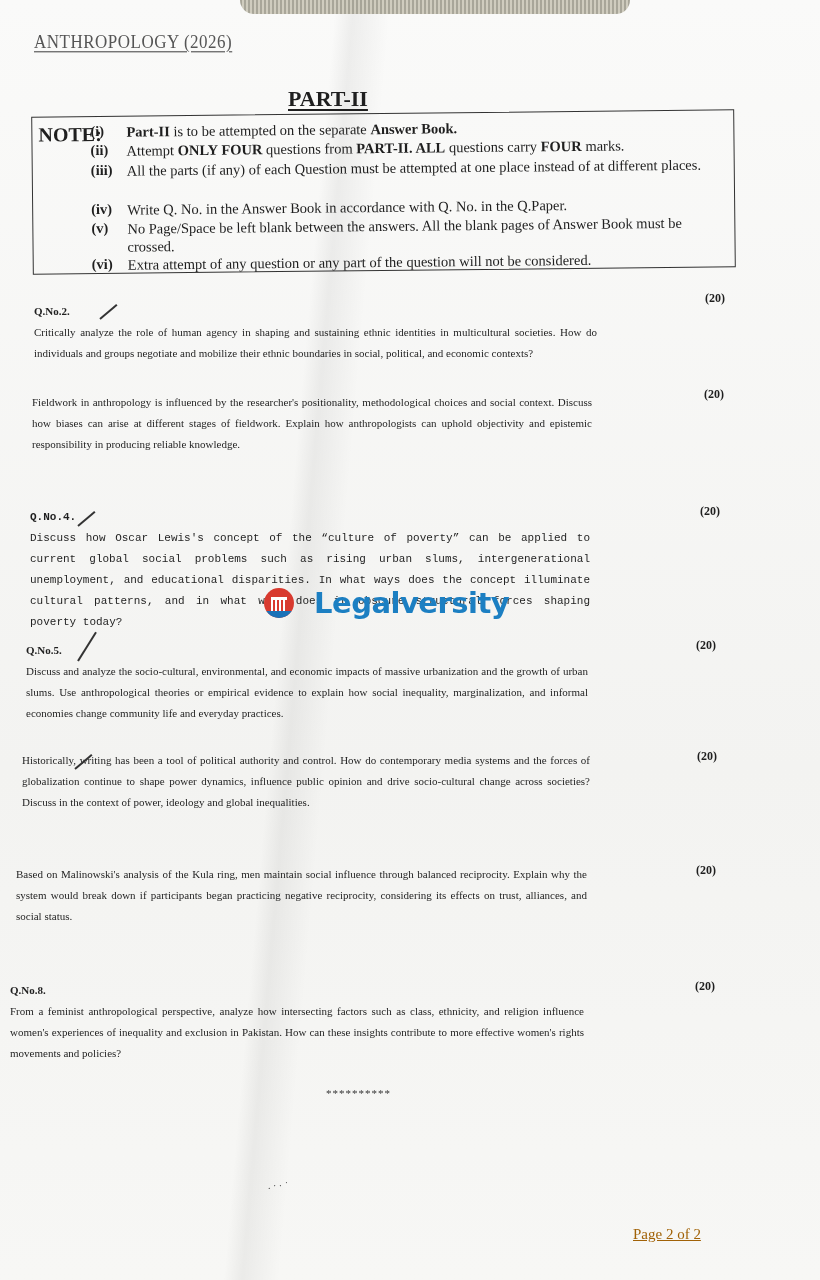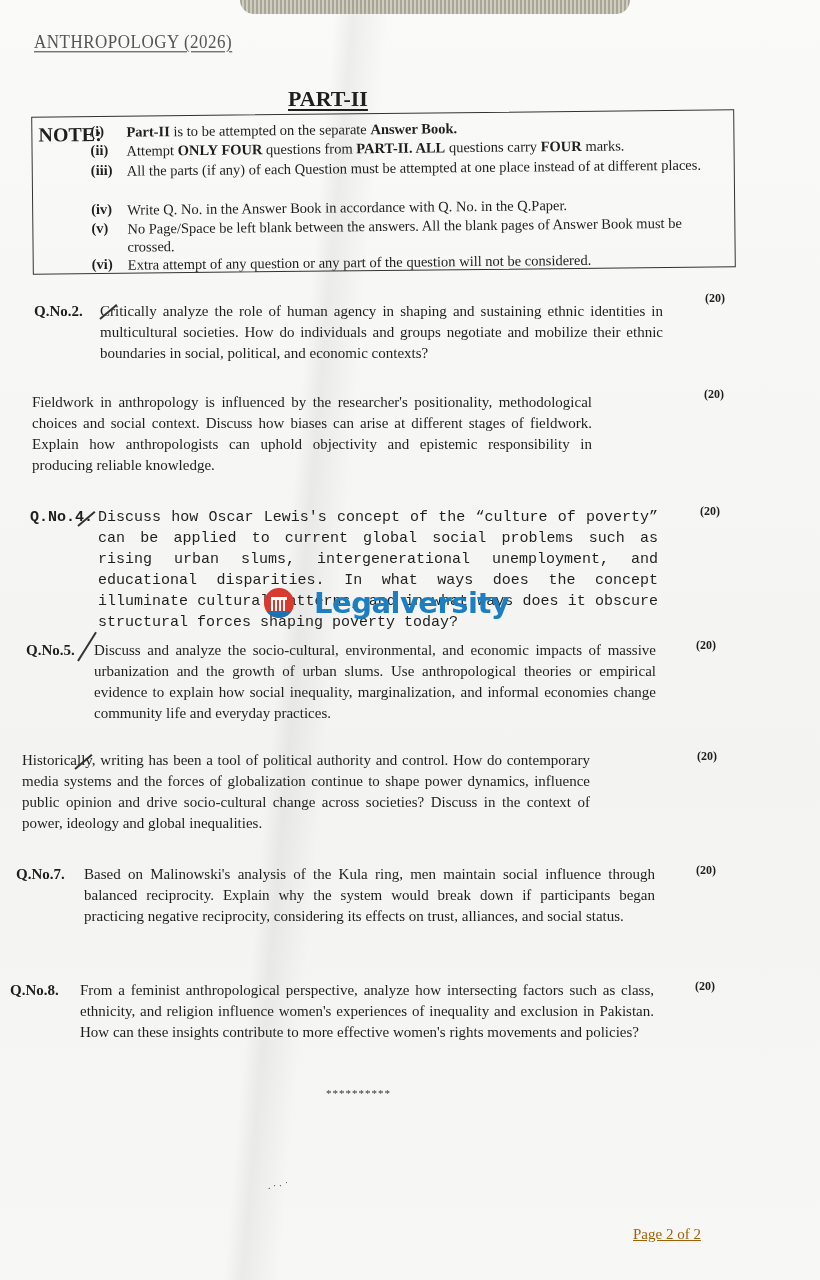--- a/index.html
+++ b/index.html
@@ -38,21 +38,21 @@
     transform: rotate(-0.6deg);
     box-sizing: border-box;
     font-size: 14.5px;
   }
   .note-label { position: absolute; left: 6px; top: 6px; font-weight: bold; font-size: 20px; }
   .note-item { position: absolute; left: 58px; display: flex; }
   .note-num { width: 36px; font-weight: bold; }
   .note-text { width: 600px; line-height: 18px; }
   .note-text b { font-weight: bold; }
   .question {
-    position: absolute; display: flex; font-size: 15px; line-height: 21px;
+    position: absolute; display: flex; font-size: 11px; line-height: 21px; flex-direction: column;
   }
   .q-num { font-weight: bold; white-space: nowrap; }
   .q-text { text-align: justify; }
   .q-marks { position: absolute; font-weight: bold; font-size: 12px; }
   .tick {
     position: absolute; width: 22px; height: 2px; background: #333;
     transform: rotate(-40deg); transform-origin: left center;
   }
   .watermark {
     position: absolute; left: 264px; top: 586px;
@@ -150,21 +150,20 @@
 <div class="q-marks" style="left:696px; top:638px;">(20)</div>
 <div class="tick" style="left:78px; top:660px; width:34px; transform:rotate(-58deg);"></div>
 
 <div class="question" style="left:22px; top:750px;">
   <span class="q-text" style="width:568px">Historically, writing has been a tool of political authority and control. How do contemporary media systems and the forces of globalization continue to shape power dynamics, influence public opinion and drive socio-cultural change across societies? Discuss in the context of power, ideology and global inequalities.</span>
 </div>
 <div class="q-marks" style="left:697px; top:749px;">(20)</div>
 <div class="tick" style="left:75px; top:768px;"></div>
 
 <div class="question" style="left:16px; top:864px;">
-  <span class="q-num" style="width:68px">Q.No.7.</span>
   <span class="q-text" style="width:571px">Based on Malinowski's analysis of the Kula ring, men maintain social influence through balanced reciprocity. Explain why the system would break down if participants began practicing negative reciprocity, considering its effects on trust, alliances, and social status.</span>
 </div>
 <div class="q-marks" style="left:696px; top:863px;">(20)</div>
 
 <div class="question" style="left:10px; top:980px;">
   <span class="q-num" style="width:70px">Q.No.8.</span>
   <span class="q-text" style="width:574px">From a feminist anthropological perspective, analyze how intersecting factors such as class, ethnicity, and religion influence women's experiences of inequality and exclusion in Pakistan. How can these insights contribute to more effective women's rights movements and policies?</span>
 </div>
 <div class="q-marks" style="left:695px; top:979px;">(20)</div>
 

